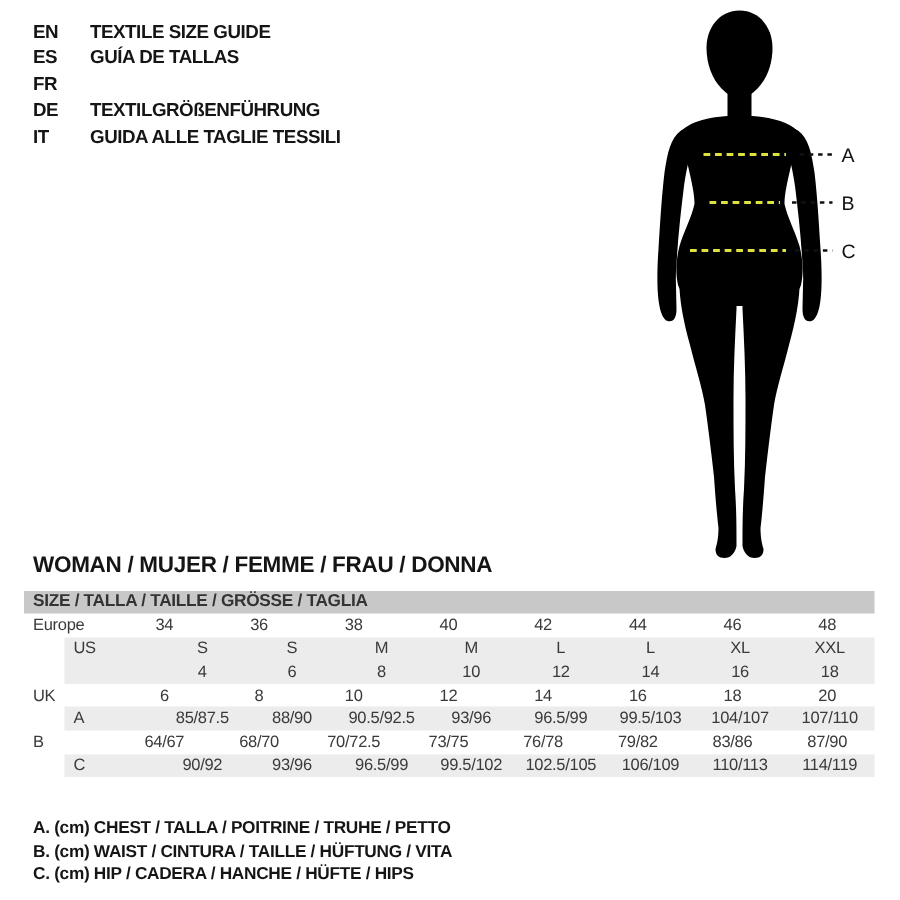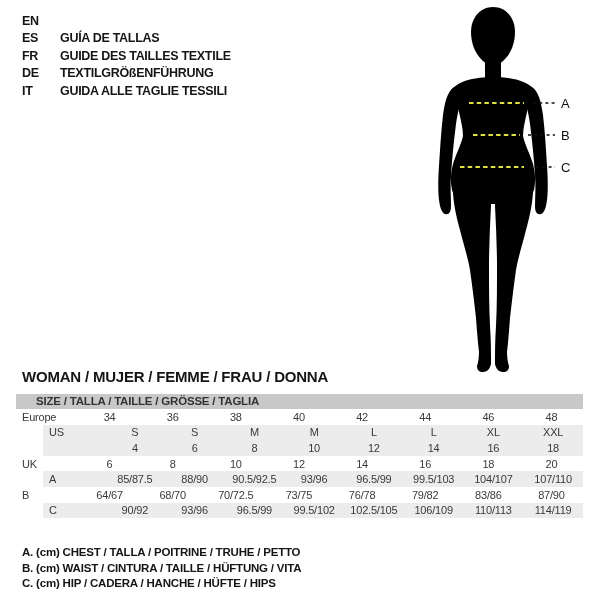--- a/index.html
+++ b/index.html
@@ -15,47 +15,47 @@
   
   .figure{position:absolute;left:390px;top:0;width:210px;height:378px;}
   .figure svg{display:block;width:210px;height:378px;}
   .figure text{font-family:"Liberation Sans",sans-serif;font-size:13px;fill:#111;}
   
   .section-title{position:absolute;left:22px;top:368px;
     font-weight:bold;font-size:15px;letter-spacing:-0.2px;color:#151515;}
   
   .size-table{position:absolute;left:16px;top:394px;width:567px;}
   .thead{height:15px;background:#c8c8c8;font-weight:bold;font-size:11.5px;
-    line-height:15px;padding-left:20px;color:#333;letter-spacing:-0.2px;}
+    line-height:15px;padding-left:6px;color:#333;letter-spacing:-0.2px;}
   .trow{display:grid;grid-template-columns:62px repeat(8,1fr);height:15.6px;
     align-items:center;font-size:11px;color:#3a3a3a;letter-spacing:-0.2px;}
   .trow.alt{background:#ececec;margin-left:27px;}
   .trow .lbl{padding-left:6px;text-align:left;}
   .trow .val{text-align:center;}
   
   .legend{position:absolute;left:22px;top:545px;}
   .legend-row{height:15.5px;line-height:15.5px;font-weight:bold;font-size:11.5px;
     letter-spacing:-0.2px;color:#151515;}
 </style>
 </head>
 <body>
 
 <div class="canvas">
 
   <div class="langs">
     <div class="lang-row">
       <span class="lang-code">EN</span>
+      <span>TEXTILE SIZE GUIDE</span>
     </div>
     <div class="lang-row">
       <span class="lang-code">ES</span>
       <span>GUÍA DE TALLAS</span>
     </div>
     <div class="lang-row">
       <span class="lang-code">FR</span>
-      <span>GUIDE DES TAILLES TEXTILE</span>
     </div>
     <div class="lang-row">
       <span class="lang-code">DE</span>
       <span>TEXTILGRÖßENFÜHRUNG</span>
     </div>
     <div class="lang-row">
       <span class="lang-code">IT</span>
       <span>GUIDA ALLE TAGLIE TESSILI</span>
     </div>
   </div>

